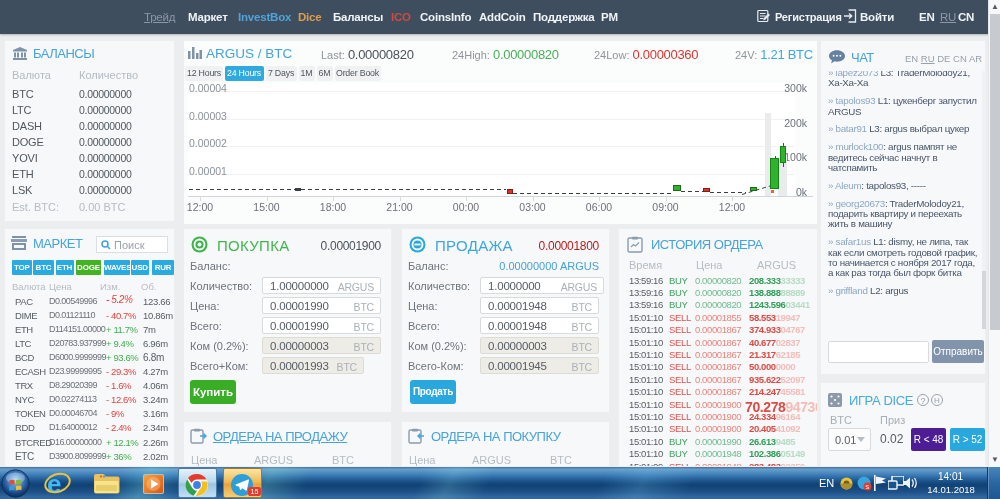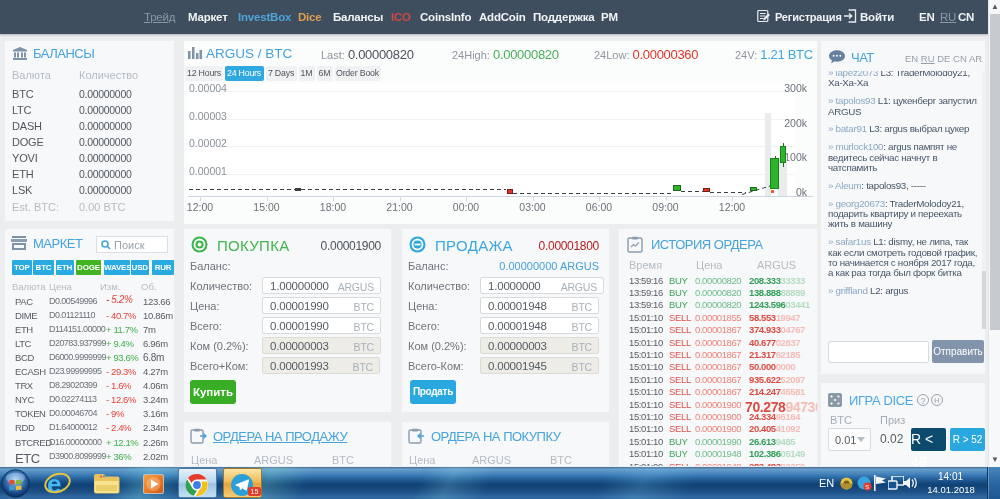--- a/index.html
+++ b/index.html
@@ -166,21 +166,21 @@
     <div style="position: absolute; left: 101px; top: 179.3px; font-size: 9.5px; letter-spacing: -0.4px; color: rgb(232, 65, 60);">- 9%</div>
     <div style="position: absolute; left: 138px; top: 179.3px; font-size: 9.5px; letter-spacing: -0.3px; color: rgb(86, 93, 100);">3.16m</div>
     <div style="position: absolute; left: 10px; top: 193.4px; font-size: 9.5px; letter-spacing: -0.4px; color: rgb(86, 93, 100);">RDD</div>
     <div style="position: absolute; left: 44px; top: 193.4px; font-size: 9px; letter-spacing: -0.55px; color: rgb(108, 114, 121);">D1.64000012</div>
     <div style="position: absolute; left: 101px; top: 193.4px; font-size: 9.5px; letter-spacing: -0.4px; color: rgb(232, 65, 60);">- 2.4%</div>
     <div style="position: absolute; left: 138px; top: 193.4px; font-size: 9.5px; letter-spacing: -0.3px; color: rgb(86, 93, 100);">2.34m</div>
     <div style="position: absolute; left: 10px; top: 207.5px; font-size: 9.5px; letter-spacing: -0.4px; color: rgb(86, 93, 100);">BTCRED</div>
     <div style="position: absolute; left: 44px; top: 207.5px; font-size: 9px; letter-spacing: -0.55px; color: rgb(108, 114, 121);">D16.00000000</div>
     <div style="position: absolute; left: 101px; top: 207.5px; font-size: 9.5px; letter-spacing: -0.4px; color: rgb(63, 175, 74);">+ 12.1%</div>
     <div style="position: absolute; left: 138px; top: 207.5px; font-size: 9.5px; letter-spacing: -0.3px; color: rgb(86, 93, 100);">2.26m</div>
-    <div style="position: absolute; left: 10px; top: 221.6px; font-size: 13px; letter-spacing: -0.4px; color: rgb(86, 93, 100); text-align: right;">ETC</div>
+    <div style="position: absolute; left: 10px; top: 221.6px; font-size: 10px; letter-spacing: -0.4px; color: rgb(86, 93, 100); text-align: right;">ETC</div>
     <div style="position: absolute; left: 44px; top: 221.6px; font-size: 9px; letter-spacing: -0.55px; color: rgb(108, 114, 121);">D3900.8099999</div>
     <div style="position: absolute; left: 101px; top: 221.6px; font-size: 9.5px; letter-spacing: -0.4px; color: rgb(63, 175, 74);">+ 36%</div>
     <div style="position: absolute; left: 138px; top: 221.6px; font-size: 9.5px; letter-spacing: -0.3px; color: rgb(86, 93, 100);">2.02m</div>
   </div>
 <div class="panel" id="p-chart" style="left:183px; top:40px; width:635px; height:185px; background:#fbfcfc;">
 
   <svg class="abs" style="left:4px;top:6px;" width="14" height="12" viewBox="0 0 14 12" fill="#7e92a8">
       <rect x="0" y="4" width="2.5" height="8"></rect>
       <rect x="4" y="0" width="2.5" height="12"></rect>
       <rect x="8" y="6" width="2.5" height="6"></rect>
@@ -279,21 +279,21 @@
   <div class="fld" style="left:78px; top:88px; width:119px;">
       <span class="v">0.00001990</span>
       <span class="u">BTC</span>
     </div>
   <div class="flbl" style="left:6px; top:111px;">Ком (0.2%):</div>
   <div class="fld dis" style="left:78px; top:108px; width:119px;">
       <span class="v">0.00000003</span>
       <span class="u">BTC</span>
     </div>
   <div class="flbl" style="left:6px; top:131px;">Всего+Ком:</div>
-  <div class="fld dis" style="left:78px; top:128px; width:118px;">
+  <div class="fld dis" style="left:78px; top:128px; width:102px;">
       <span class="v">0.00001993</span>
       <span class="u">BTC</span>
     </div>
   <div class="abs" style="left:6px; top:151px; width:46px; height:24px; background:#3aad27; border-radius:3px; color:#fff; font-size:11.5px; font-weight:bold; text-align:center; line-height:24px;">Купить</div>
 </div>
 
 <div class="panel" id="p-sell" style="left:401px; top:228px; width:209px; height:185px;">
   <svg class="abs" style="left:7px;top:7px;" width="17" height="17" viewBox="0 0 17 17">
       <circle cx="8.5" cy="8.5" r="8" fill="#29a8e0"></circle>
       <circle cx="8.5" cy="8.5" r="5" fill="none" stroke="#fff" stroke-width="1.8"></circle>
@@ -474,21 +474,21 @@
   <div class="abs" style="left:28px; top:10px; font-size:13px; letter-spacing:-0.4px; color:#4aa8e2;">ИГРА DICE</div>
   <div class="abs" style="left:96px; top:11px; width:12px; height:12px; border:1px solid #9aa3ac; border-radius:50%; color:#9aa3ac; font-size:9px; text-align:center; line-height:12px;">?</div>
   <div class="abs" style="left:110px; top:11px; width:12px; height:12px; border:1px solid #9aa3ac; border-radius:50%; color:#9aa3ac; font-size:8px; text-align:center; line-height:12px;">H</div>
   <div class="abs" style="left:9px; top:31px; font-size:11px; color:#a6aeb6;">BTC</div>
   <div class="abs" style="left:59px; top:31px; font-size:11px; color:#a6aeb6;">Приз</div>
   <div class="abs" style="left:7px; top:45px; width:43px; height:23px; background:#fcfcfd; border:1px solid #d8dbde; border-radius:2px;">
     <span class="abs" style="left:6px; top:5px; font-size:11px; color:#555c63;">0.01</span>
     <span class="abs" style="right:5px; top:8px; width:0; height:0; border-left:4px solid transparent; border-right:4px solid transparent; border-top:5px solid #b6bdc4;"></span>
   </div>
   <div class="abs" style="left:59px; top:49px; font-size:12px; color:#555c63;">0.02</div>
-  <div class="abs" style="left:90px; top:45px; width:35px; height:23px; background:#0c4a6e; border-radius:2px; color:#fff; font-size:14px; text-align:left; line-height:23px;">R &lt; 48</div>
+  <div class="abs" style="left:90px; top:45px; width:35px; height:23px; background:#4c1d95; border-radius:2px; color:#fff; font-size:10px; text-align:center; line-height:23px;">R &lt; 48</div>
   <div class="abs" style="left:129px; top:45px; width:35px; height:23px; background:#29a8e0; border-radius:2px; color:#fff; font-size:10px; text-align:center; line-height:23px;">R &gt; 52</div>
 </div>
 
 <div id="sbar">
   <div class="ar" style="top:3px;">▲</div>
   <div class="thumb"></div>
   <div class="ar" style="top:456px;">▼</div>
 </div>
 
 <div id="taskbar">

